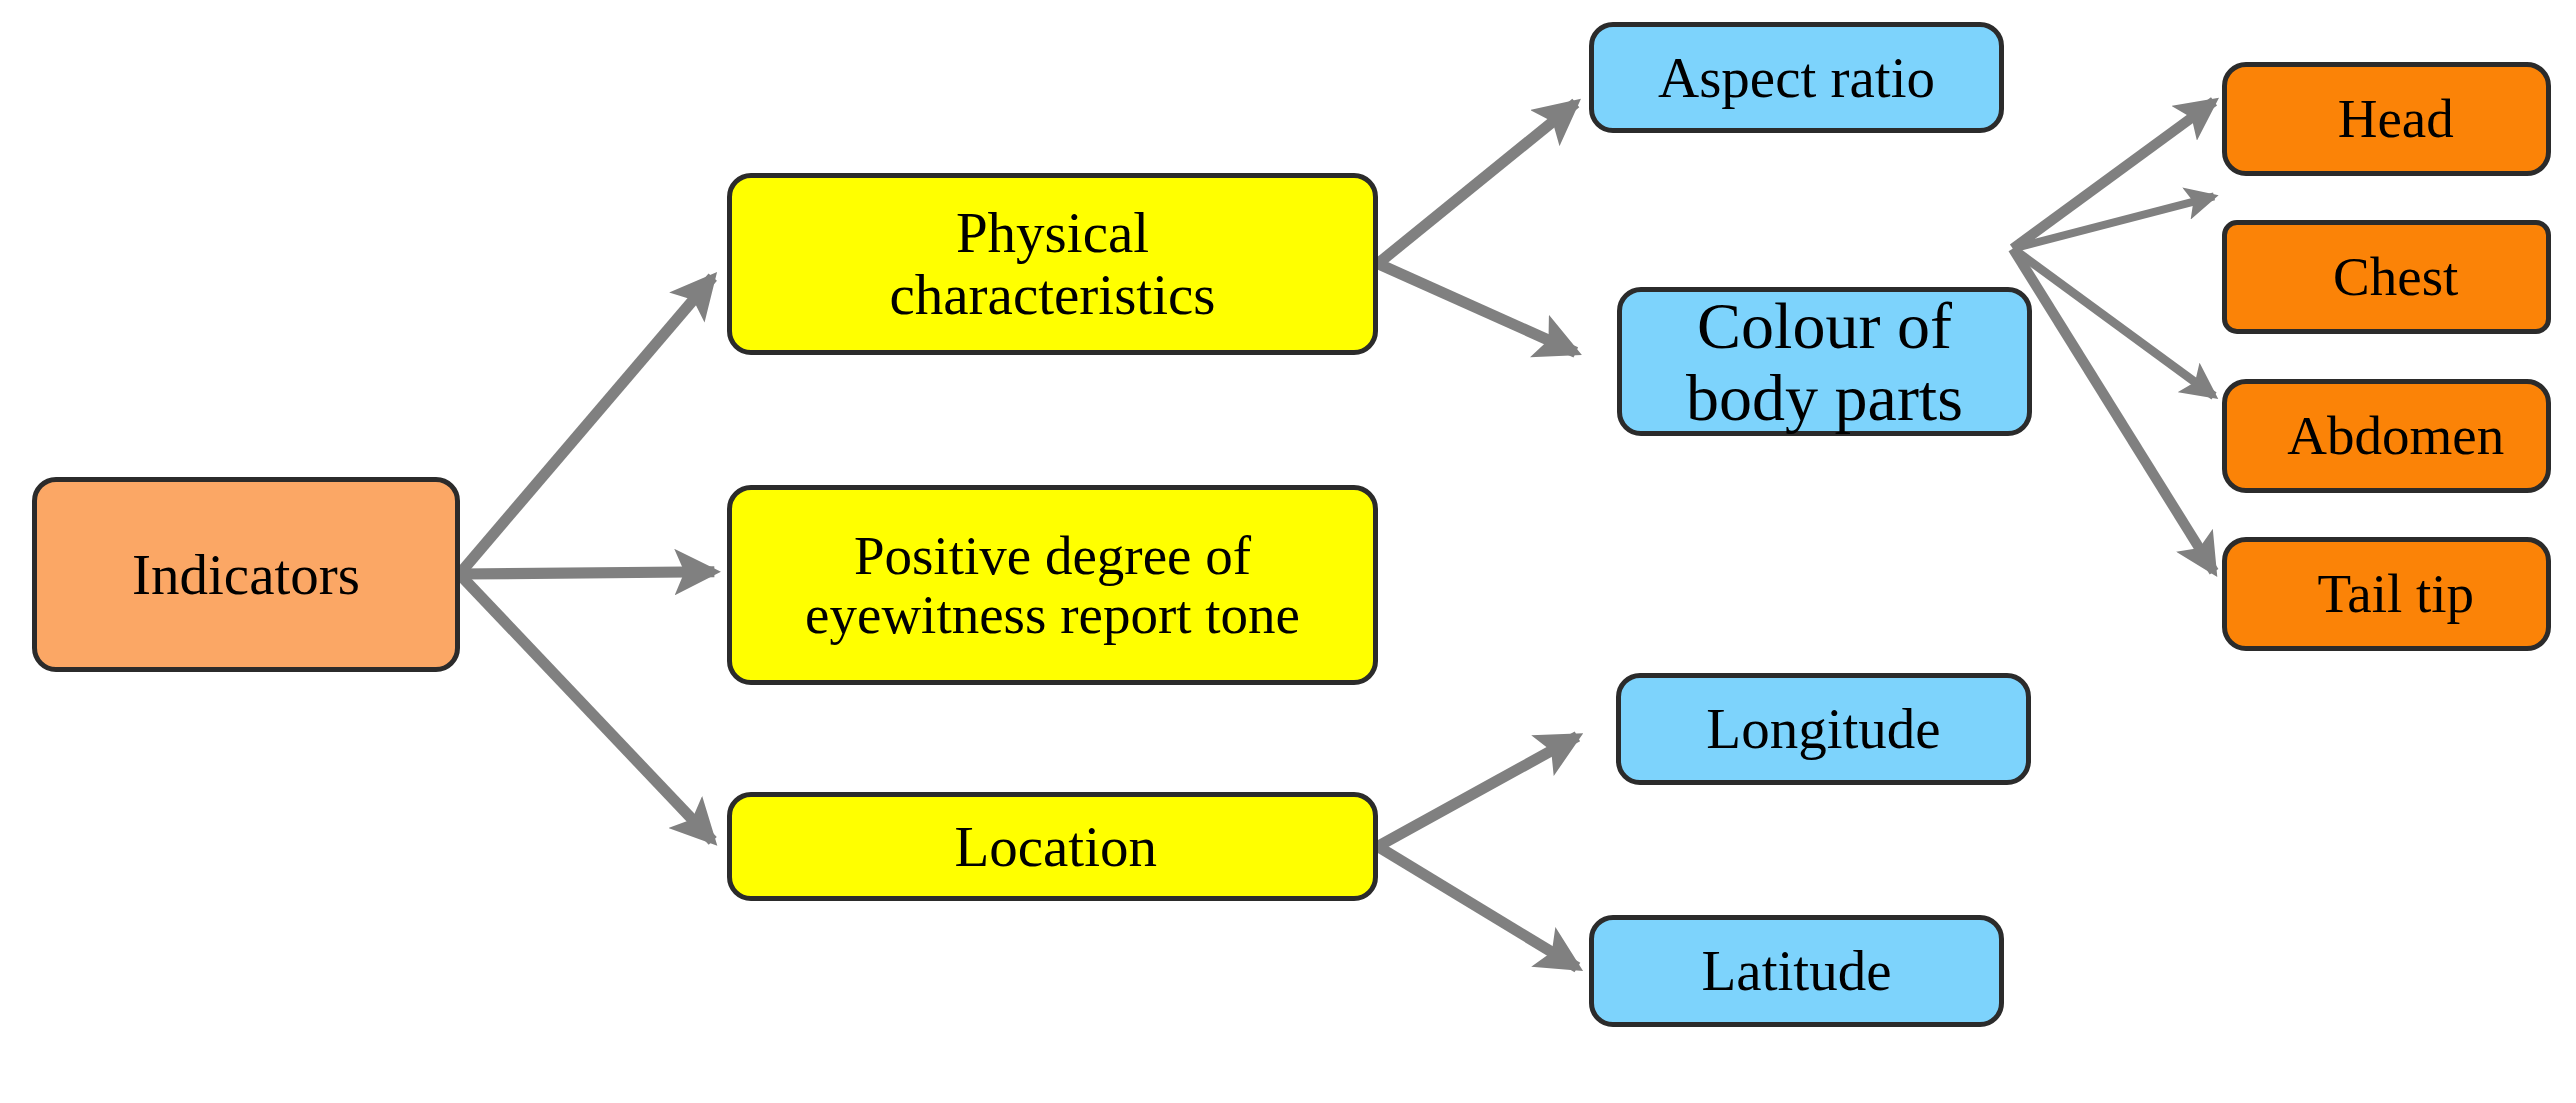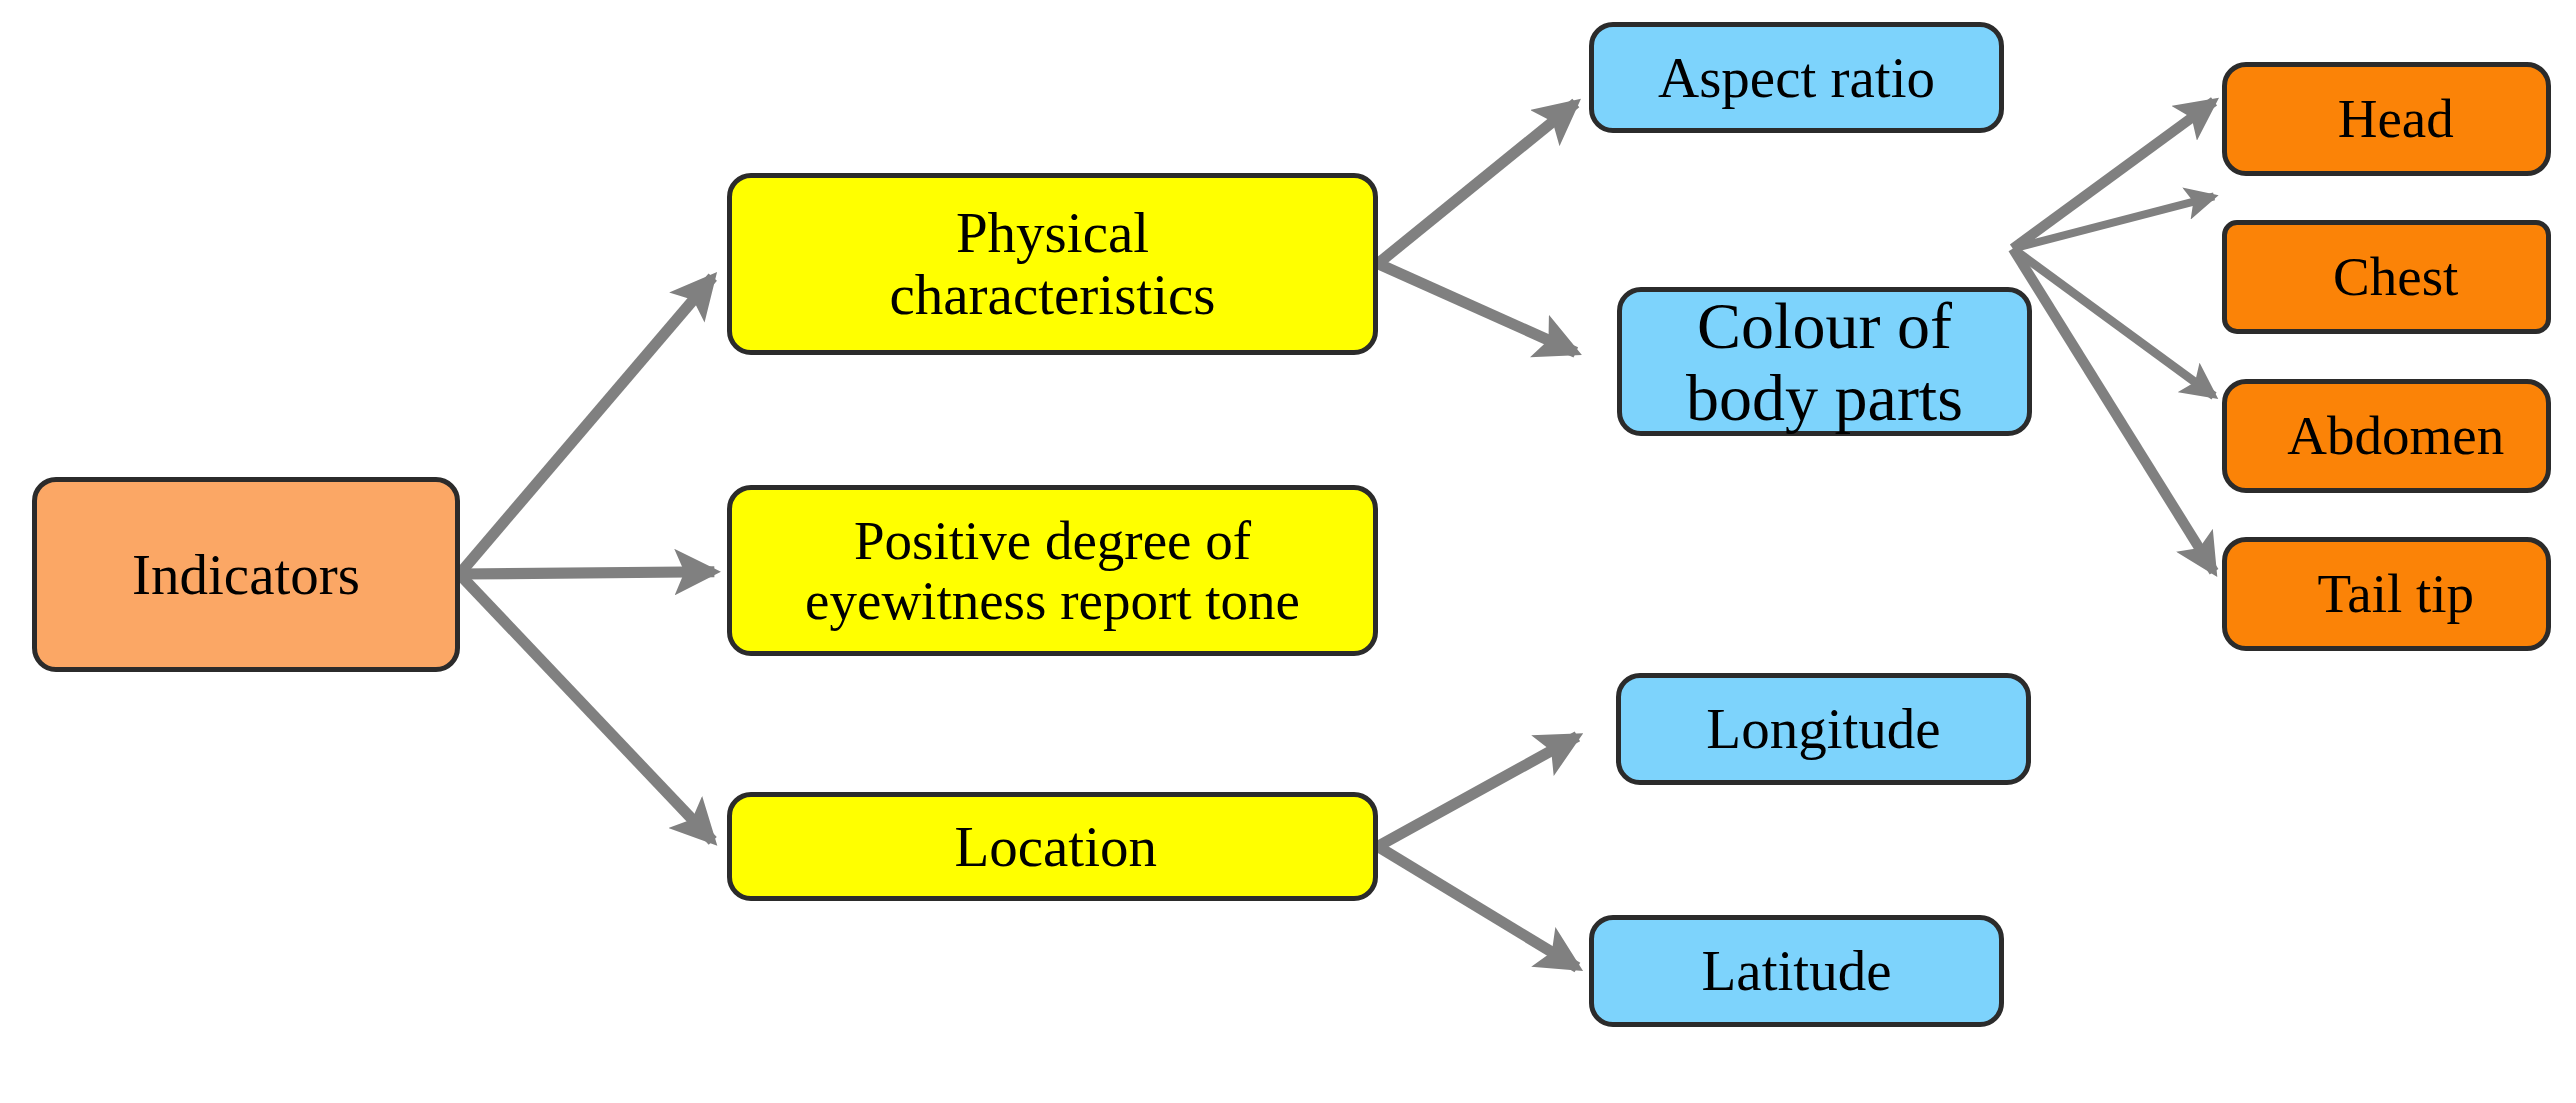--- a/index.html
+++ b/index.html
@@ -51,21 +51,21 @@
   
   .n-indicators {
     left: 32px;  top: 477px;  width: 428px;  height: 195px;
     font-size: 57px;
   }
   .n-physical {
     left: 727px; top: 173px;  width: 651px;  height: 182px;
     font-size: 57px;
   }
   .n-eyewitness {
-    left: 727px; top: 485px;  width: 651px;  height: 171px;
+    left: 727px; top: 485px;  width: 651px;  height: 200px;
     font-size: 55px;
     padding: 0 4.8px;
   }
   .n-location {
     left: 727px; top: 792px; width: 651px;  height: 109px;
     font-size: 57px;
     padding-left: 16px;
   }
   .n-aspect {
     left: 1589px; top: 22px;   width: 415px; height: 111px;

